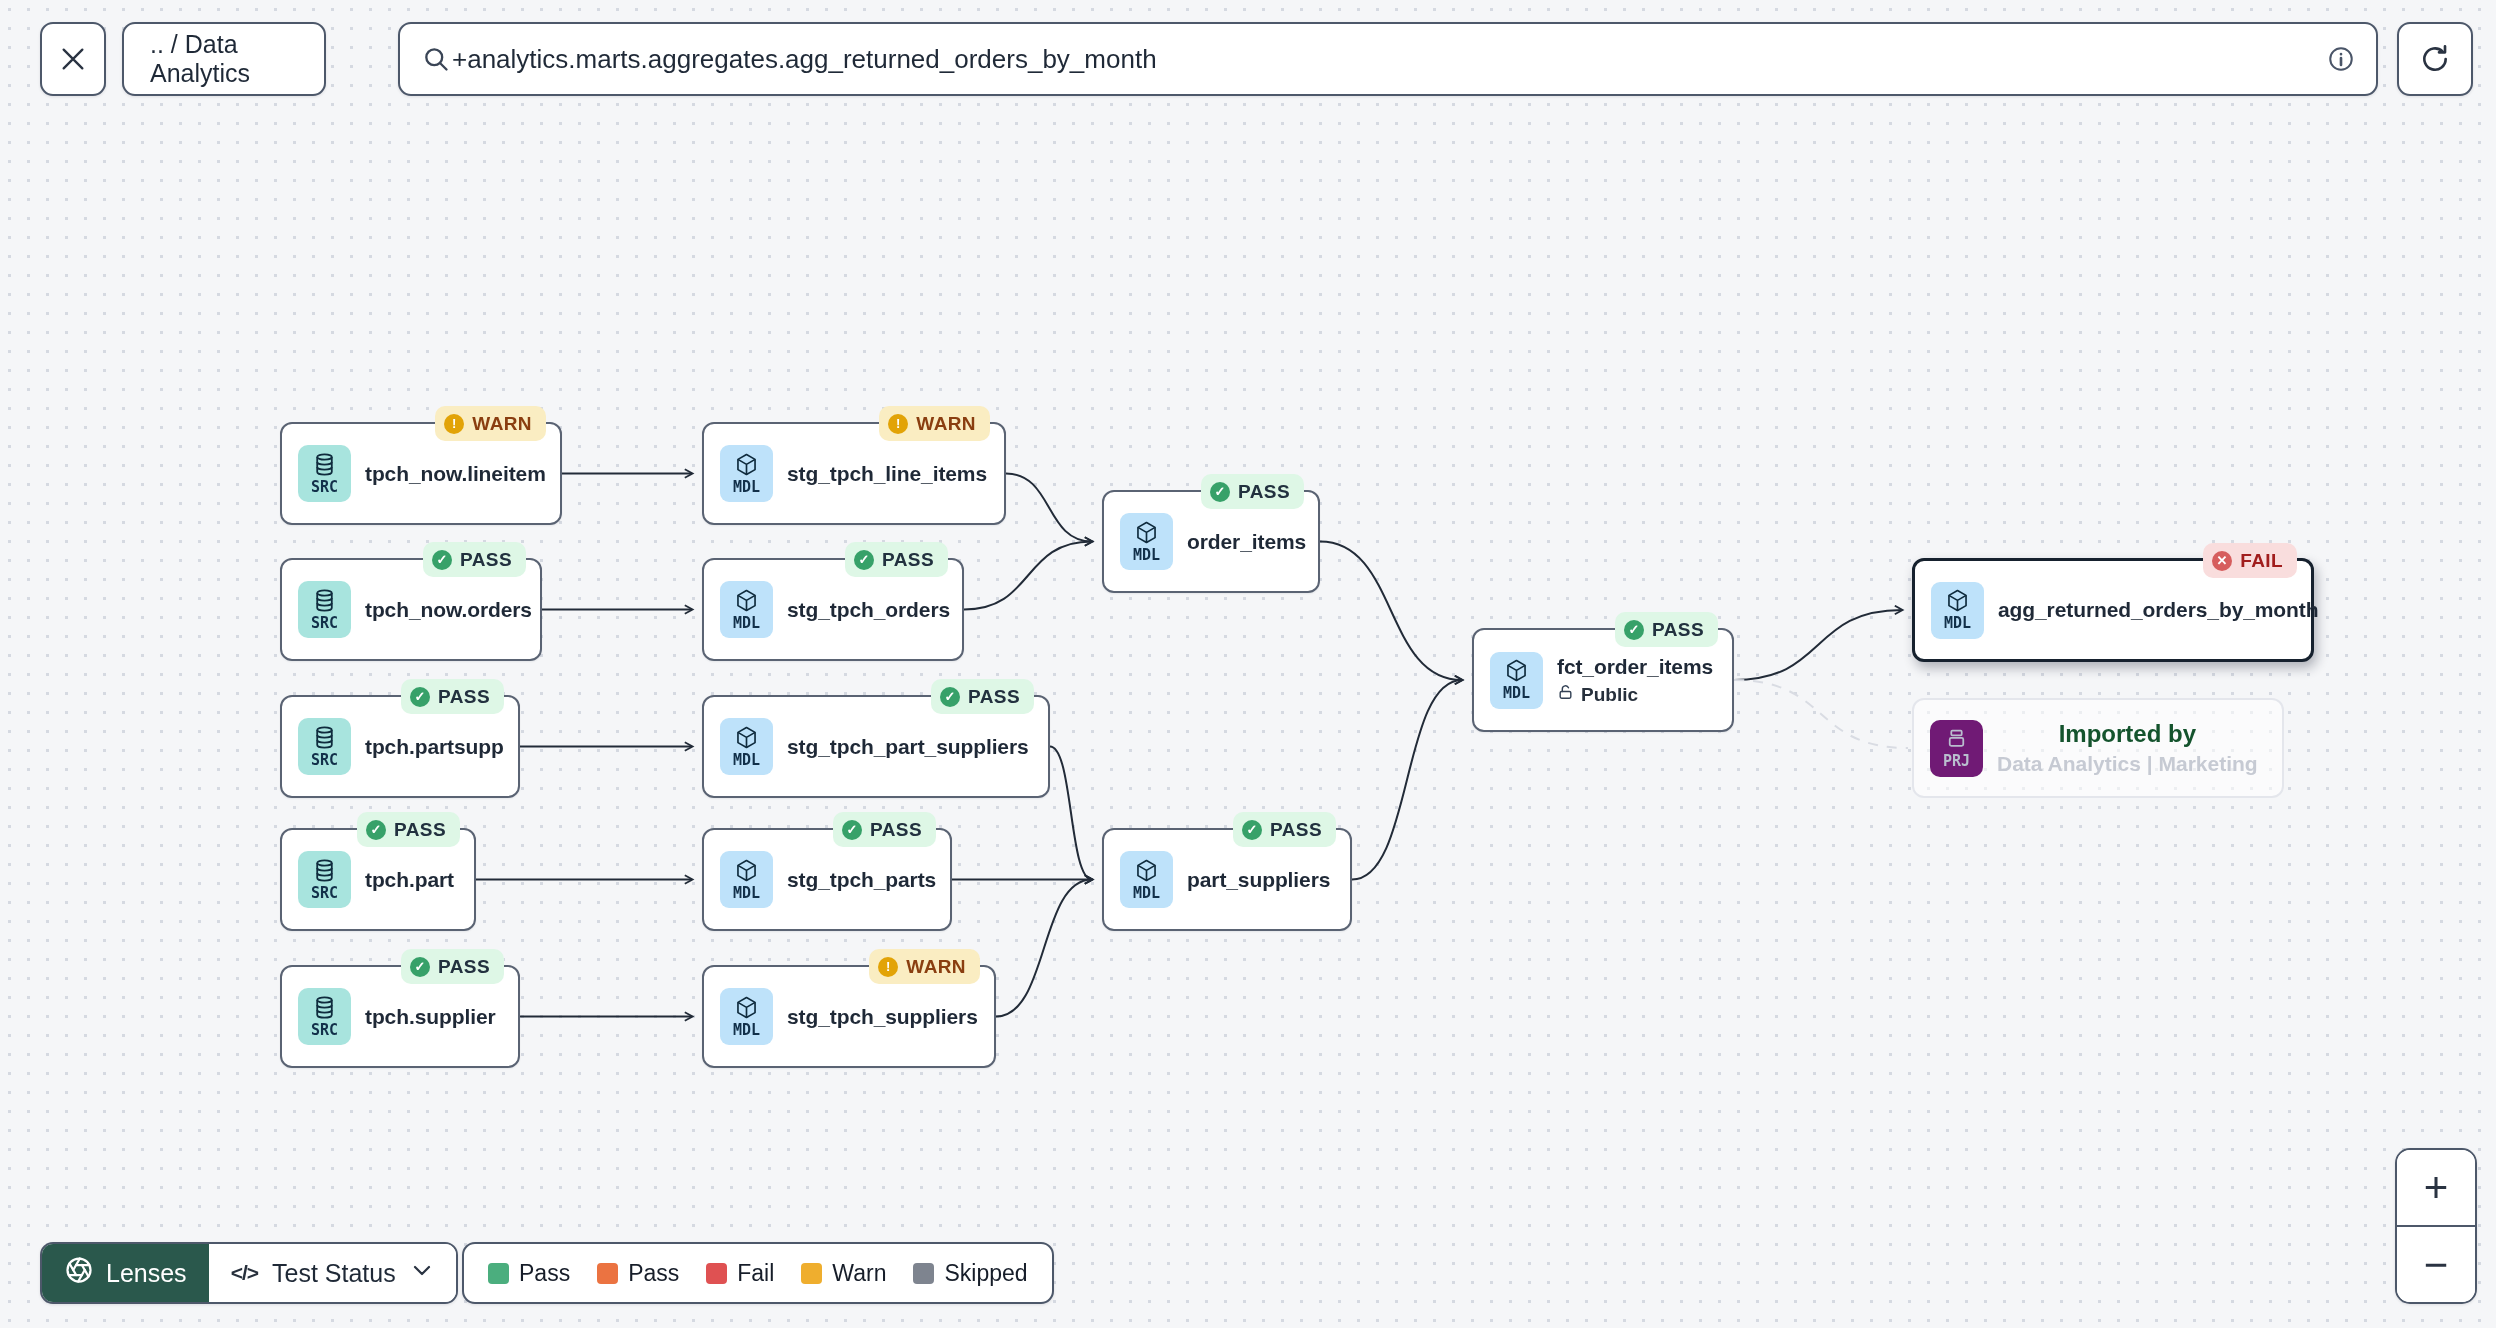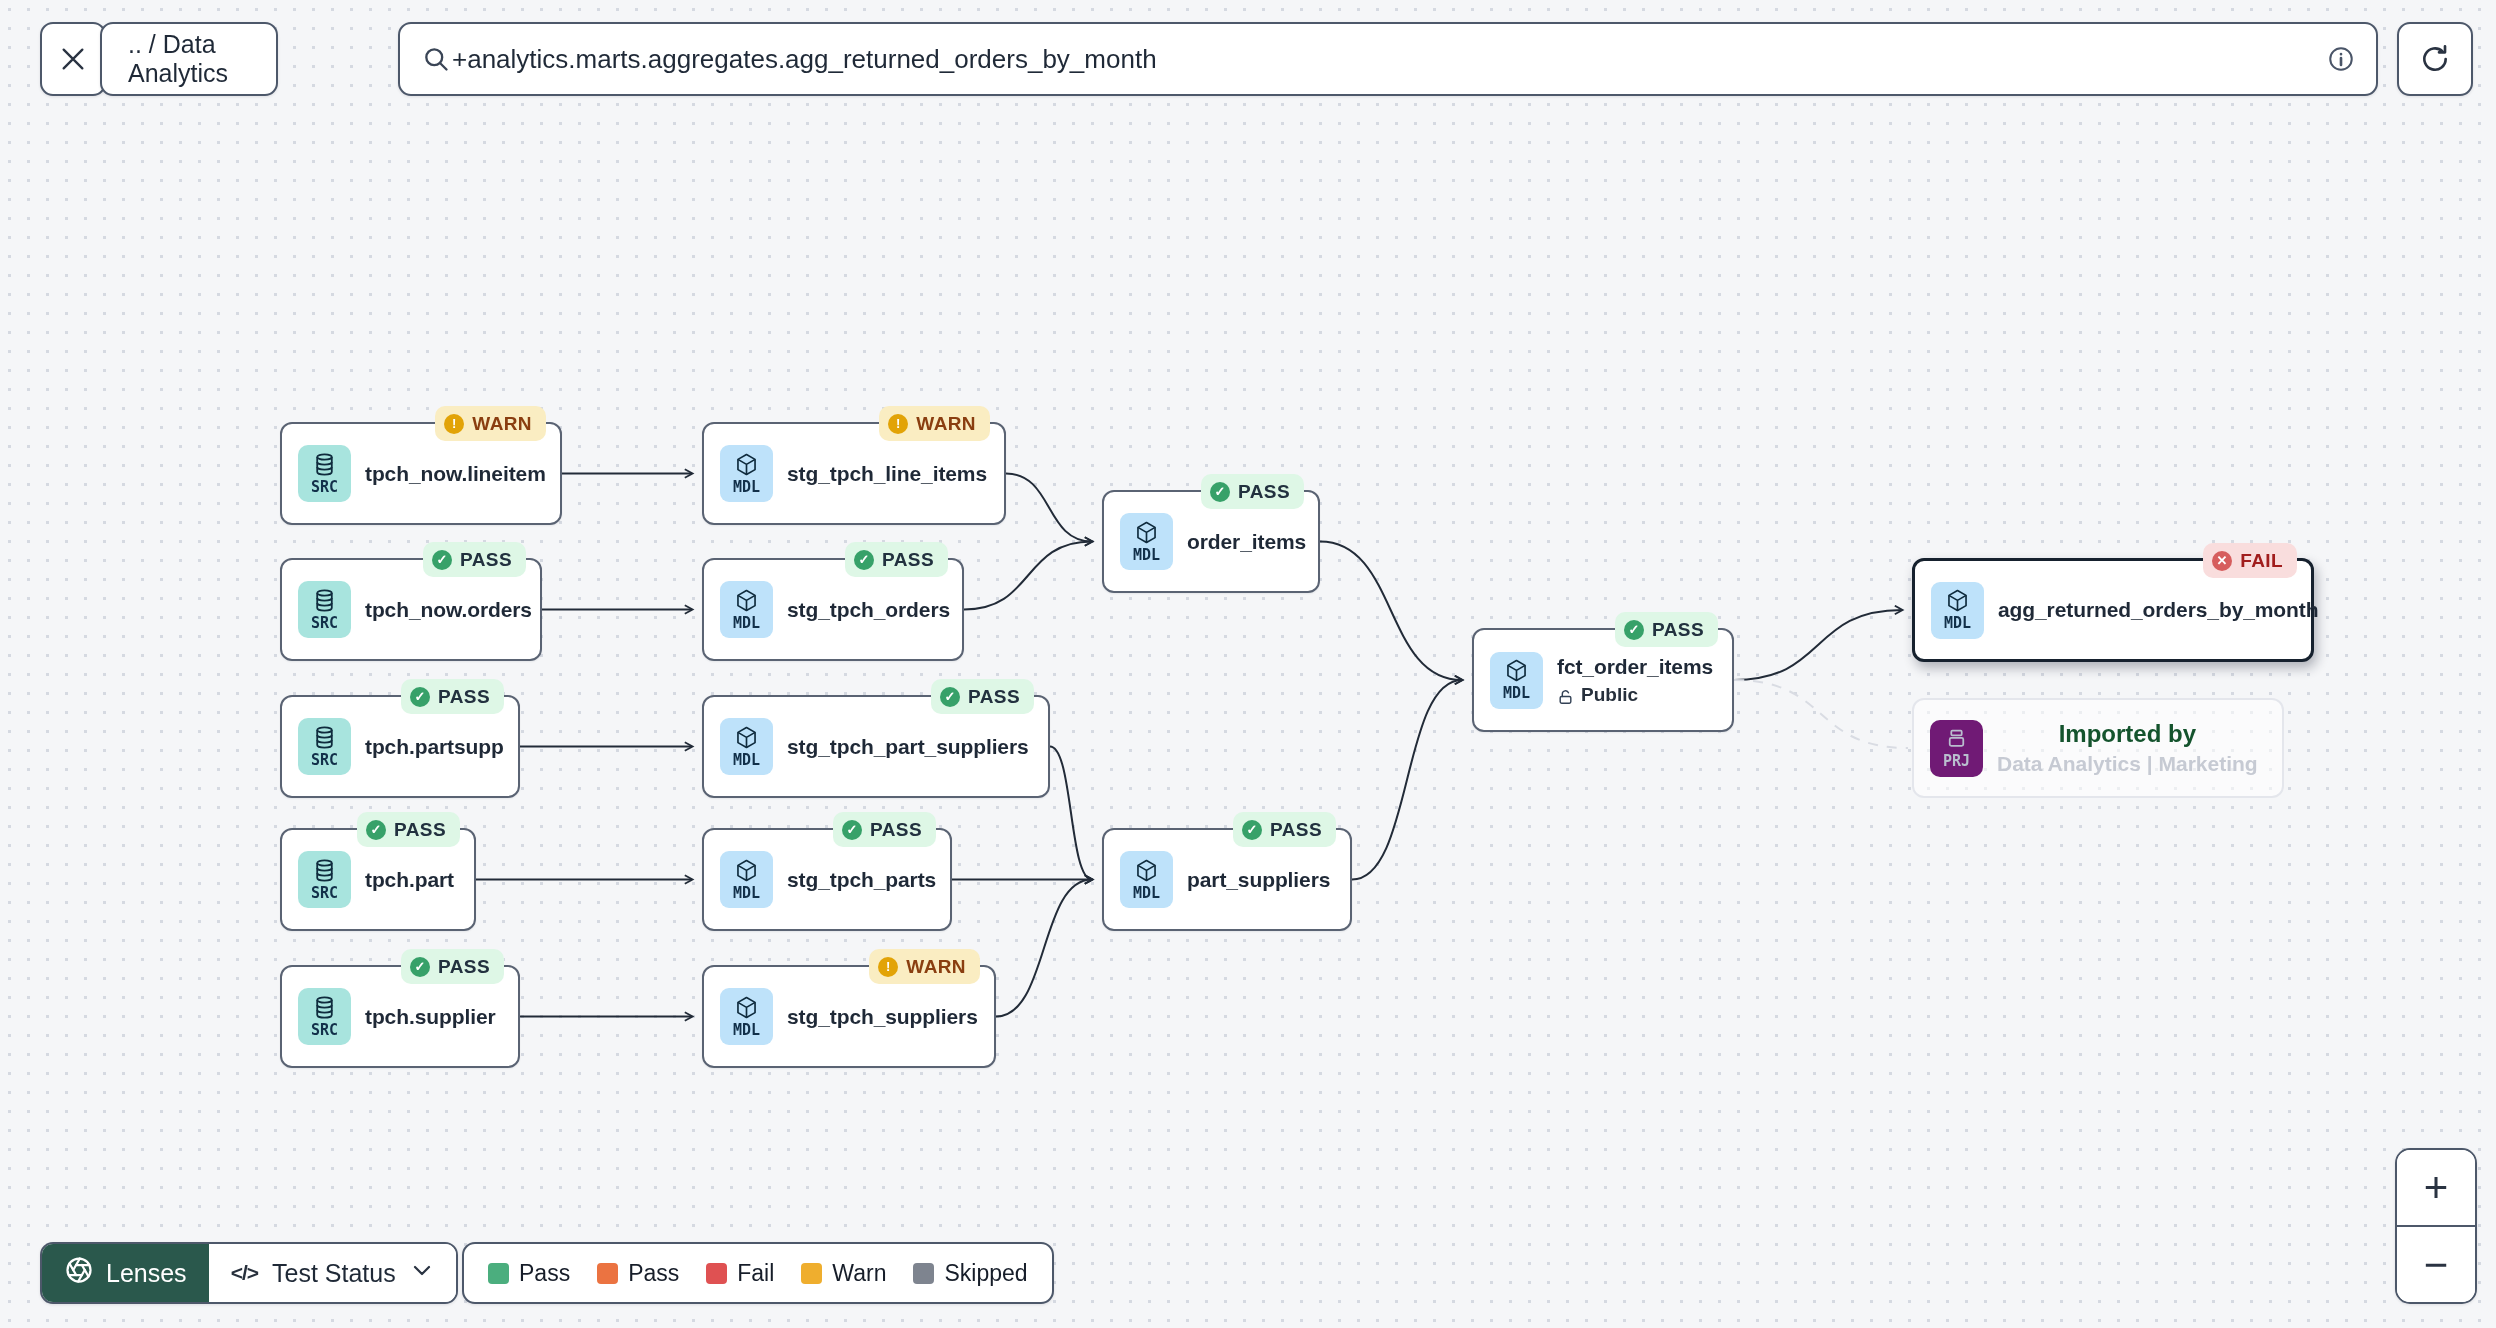--- a/index.html
+++ b/index.html
@@ -42,21 +42,21 @@
   }
   .chip svg{ width:25px; height:25px; }
   .chip-label{ font-family:"DejaVu Sans Mono", monospace; font-size:15px; font-weight:600; color:#12304A; margin-top:1px; }
   .chip-SRC{ background:#A8E4DE; }
   .chip-MDL{ background:#BEE2FA;border-radius:9px; }
   .chip-PRJ{ background:#701a75; }
   .ghost .chip-label{ color:#B9BECE; }
   .ghost .chip svg{ stroke:#B9BECE; }
   .nm{ display:flex; flex-direction:column; justify-content:center;font-weight:bold; }
   .name{ font-size:21px; color:#1F2937; white-space:nowrap; letter-spacing:-0.1px; }
-  .sub{ display:flex; align-items:flex-end; gap:7px; font-size:19px; color:#27303C; margin-top:5px; }
+  .sub{ display:flex; align-items:flex-start; gap:7px; font-size:19px; color:#27303C; margin-top:5px; }
   .sub svg{ width:17px; height:17px; }
   .g1{ font-size:24px; color:#14532d; white-space:nowrap;text-align:center; }
   .g2{ font-size:21px; color:#C6CAD3; white-space:nowrap; margin-top:4px; }
   .badge{
     position:absolute; top:-18px; right:14px; height:35px;
     padding:0 14px 0 9px; border-radius:10px;
     display:flex; align-items:center; gap:8px;
     font-size:19px; font-weight:700; letter-spacing:.4px; white-space:nowrap;
   }
   .badge .ic{
@@ -415,21 +415,21 @@
   </div>
 
 <div class="tbtn" id="close-btn" style="left:40px;top:22px;width:66px;height:74px;">
   <span>
     <svg width="28" height="28" viewBox="0 0 24 24" fill="none" stroke="#2A3342" stroke-width="2" stroke-linecap="round">
         <path d="M4 4l16 16M20 4L4 20"></path>
       </svg>
   </span>
 </div>
 
-<div class="tbtn" id="breadcrumb-btn" style="left:100px;top:22px;width:178px;height:74px;justify-content:center;">
+<div class="tbtn" id="breadcrumb-btn" style="left:122px;top:22px;width:204px;height:74px;justify-content:center;">
   <span>.. / Data Analytics</span>
 </div>
 
 <div class="tbtn" id="search-bar" style="left:398px;top:22px;width:1980px;height:74px;">
   <span>
     <svg width="28" height="28" viewBox="0 0 24 24" fill="none" stroke="#3A4556" stroke-width="2" stroke-linecap="round">
         <circle cx="10.5" cy="10.5" r="6.8"></circle>
         <path d="M15.6 15.6L21 21"></path>
       </svg>
   </span>

